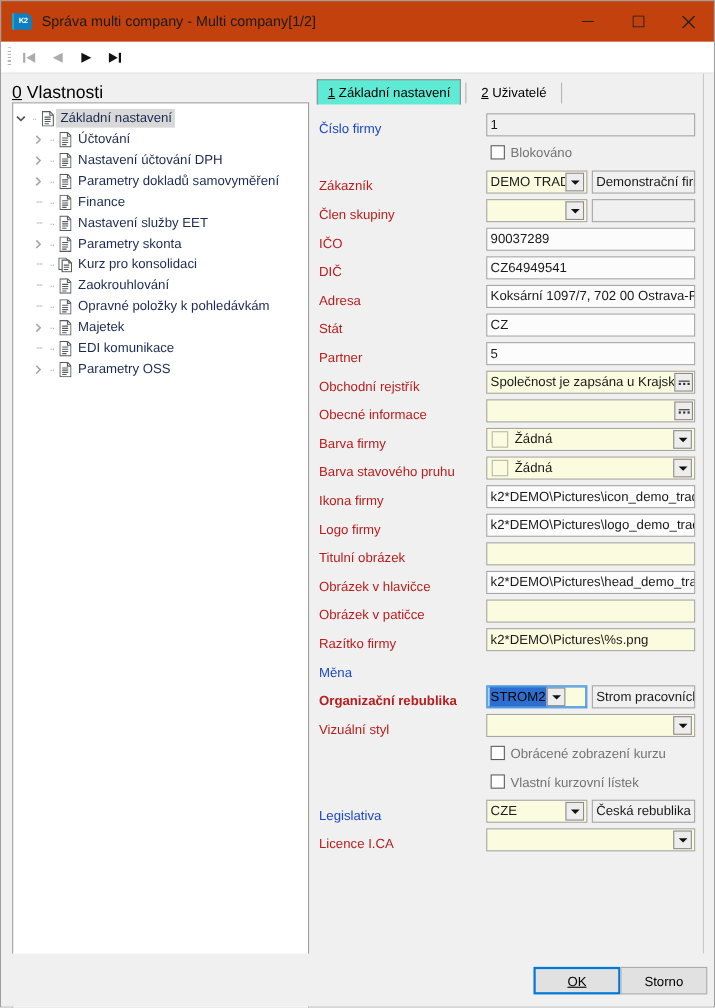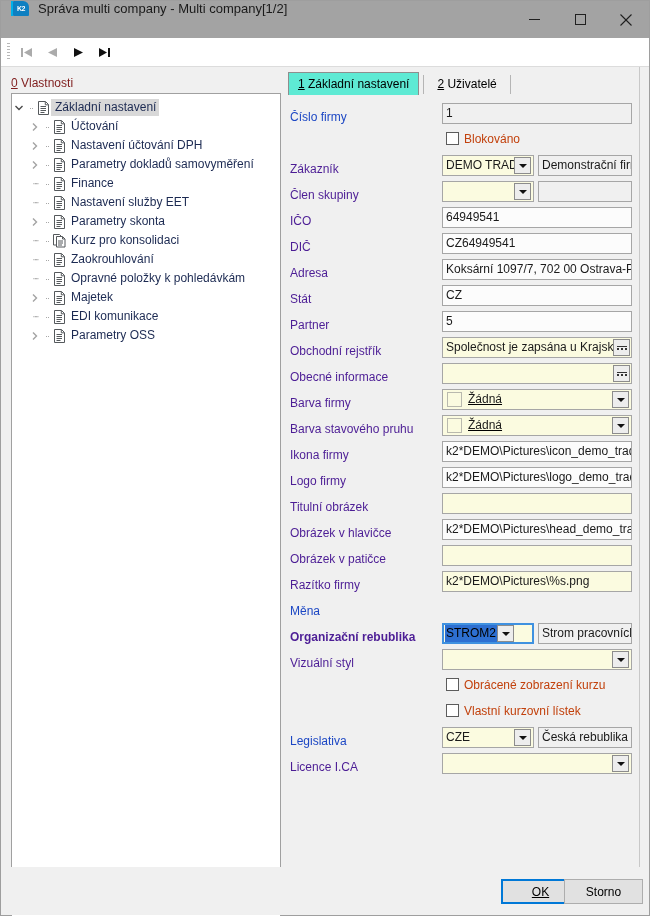--- a/index.html
+++ b/index.html
@@ -25,22 +25,23 @@
     border: 1px solid #9e9e9e;
     background: #f0f0f0;
     display: flex;
     flex-direction: column;
   }
 
   
   .titlebar {
     height: 37px;
     min-height: 37px;
-    background: #a3a3a3;
-    display: flex;
+    background: #c2410c;
+    display: flex;
+    align-items: center;
     position: relative;
   }
   .app-icon {
     width: 16px; height: 16px;
     margin-left: 12px;
     position: relative;
     flex: 0 0 auto;
   }
   .app-icon .k2 {
     position: absolute;
@@ -123,22 +124,22 @@
 
   
   .left-pane {
     width: 284px;
     min-width: 284px;
     position: relative;
     padding: 8px 0 0 8px;
     box-sizing: border-box;
   }
   .props-label {
-    font-size: 12px;
-    color: #7f1d1d;
+    font-size: 16px;
+    color: #000000;
     margin: 1px 0 5px 2px;
   }
   .props-label .mn { text-decoration: underline; }
   .tree-box {
     position: absolute;
     left: 10px;
     top: 26px;
     width: 270px;
     height: 852px;
     background: #fff;
@@ -250,21 +251,21 @@
     height: 23px;
     margin-bottom: 3px;
     position: relative;
   }
   .lbl {
     width: 156px;
     min-width: 156px;
     padding-left: 4px;
     box-sizing: border-box;
     font-size: 12px;
-    color: #4c1d95;
+    color: #b91c1c;
     white-space: nowrap;
     overflow: hidden;
   }
   .lbl.blue { color: #1c47c4; }
   .lbl.bold { font-weight: bold; }
 
   .ctl-wrap { display: flex; align-items: center; }
 
   .tbox {
     height: 21px;
@@ -287,21 +288,21 @@
   .combo {
     position: relative;
     height: 21px;
     box-sizing: border-box;
     border: 1px solid #a6a6a6;
     background: #fbfbe0;
     display: flex;
     align-items: center;
   }
   .combo.sm  { width: 92px; }
-  .combo.big { width: 190px; text-decoration: underline; }
+  .combo.big { width: 190px; }
   .combo .ctext {
     flex: 1 1 auto;
     font-size: 12px;
     line-height: 19px;
     padding: 0 3px;
     white-space: nowrap;
     overflow: hidden;
     color: #1a1a1a;
   }
   .combo.focused {
@@ -370,21 +371,21 @@
     padding-left: 160px;
   }
   .cbox {
     width: 13px; height: 13px;
     border: 1px solid #5c5c5c;
     background: #fff;
     box-sizing: border-box;
     margin-right: 5px;
     flex: 0 0 auto;
   }
-  .cblabel { font-size: 12px; color: #c2410c; white-space: nowrap; }
+  .cblabel { font-size: 12px; color: #737373; white-space: nowrap; }
 
   
   .footer {
     height: 48px;
     min-height: 48px;
     position: relative;
     background: #f0f0f0;
   }
   .btn {
     position: absolute;
@@ -397,21 +398,21 @@
     font-size: 12px;
     color: #000;
     display: flex;
     align-items: center;
     justify-content: center;
     font-family: "Liberation Sans", sans-serif;
   }
   .btn.primary {
     border: 2px solid #0078d7;
     background: #e1e1e1;
-    left: 500px;
+    left: 484px;
     text-decoration: underline;
   }
   .btn.secondary { left: 563px; }
 </style>
 </head>
 <body>
 
 <div class="window">
 
   <div class="titlebar">
@@ -778,21 +779,21 @@
                 <span class="arrow">
                   <i></i>
                 </span>
               </span>
               <span class="tbox desc"></span>
             </span>
           </div>
           <div class="row">
             <span class="lbl">IČO</span>
             <span class="ctl-wrap">
-              <span class="tbox wide ">64949541</span>
+              <span class="tbox wide ">90037289</span>
             </span>
           </div>
           <div class="row">
             <span class="lbl">DIČ</span>
             <span class="ctl-wrap">
               <span class="tbox wide ">CZ64949541</span>
             </span>
           </div>
           <div class="row">
             <span class="lbl">Adresa</span>

